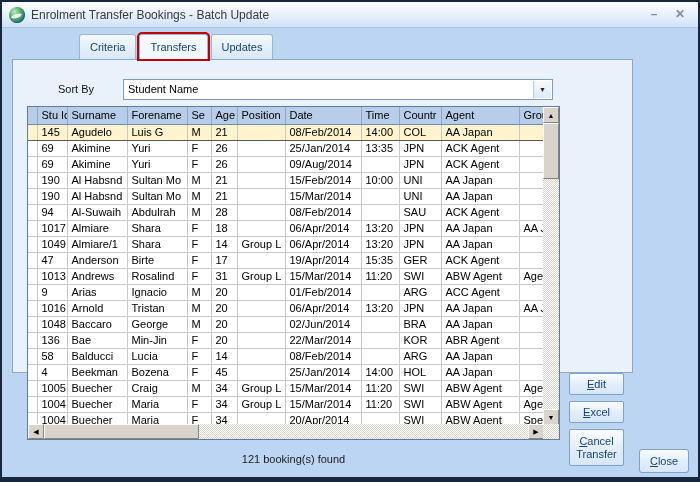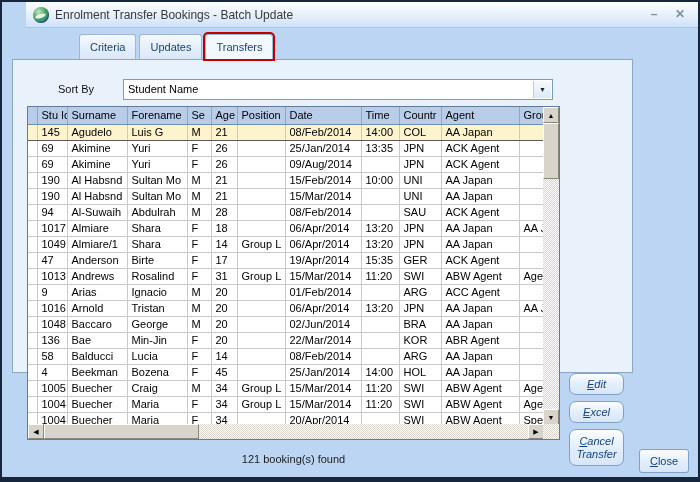--- a/index.html
+++ b/index.html
@@ -6,21 +6,21 @@
   html,body { width:700px; height:482px; }
   body { font-family:"Liberation Sans", sans-serif; font-size:11px; color:#000; }
 
   .window { position:relative; width:700px; height:482px;
     border:2px solid #16273d; border-bottom-width:5px;
     background:#bcd5f2; overflow:hidden; }
 
   
   .titlebar { position:relative; height:26px;
     background:linear-gradient(#fdfeff,#e9f2fc 45%,#cfe2f8);
-    border-bottom:1px solid #a9c6e8;margin-left:24px; }
+    border-bottom:1px solid #a9c6e8; }
   .app-icon { position:absolute; left:7px; top:5px; width:16px; height:16px; border-radius:50%;
     background:radial-gradient(circle at 35% 30%, #bfe6c9, #49a65a 45%, #2d76b5 85%);
     box-shadow:inset -1px -1px 1px rgba(0,0,60,.4); }
   .app-icon::after { content:""; position:absolute; left:2px; top:7px; width:11px; height:4px;
     border-radius:50%; background:rgba(255,255,255,.85); transform:rotate(-18deg); }
   .title-text { position:absolute; left:29px; top:6px; font-size:12px; color:#3a3a3a; }
   .caption-btn { position:absolute; top:3px; width:20px; height:18px; text-align:center;
     color:#7d8ea3; font-size:12px; font-weight:bold; line-height:18px; cursor:default; }
   .min-btn { right:34px; } .close-btn { right:8px; }
 
@@ -75,23 +75,23 @@
   .vscroll .track { position:absolute; left:0; right:0; top:72px; bottom:16px; }
   .hscroll { position:absolute; left:0; bottom:0; width:516px; height:15px; }
   .hscroll .left { position:absolute; left:0; top:0; bottom:0; width:16px; }
   .hscroll .right { position:absolute; right:0; top:0; bottom:0; width:16px; }
   .hscroll .thumb { position:absolute; left:16px; top:0; bottom:0; width:155px;
     background:#d8d4cb; border:1px solid; border-color:#fdfdfa #8a8578 #8a8578 #fdfdfa; }
   .hscroll .track { position:absolute; left:171px; right:16px; top:0; bottom:0; }
   .corner { position:absolute; right:0; bottom:0; width:16px; height:15px; }
 
   
-  .btn { position:absolute; width:55px; border:1px solid #7fa0c8; border-radius:7px;
+  .btn { position:absolute; width:55px; border:1px solid #7fa0c8; border-radius:2px;
     background:linear-gradient(#fbfdff,#e3eefb 50%,#d7e6f7);
-    color:#17437c; text-align:center; display:flex; align-items:center; justify-content:center;font-style:italic; }
+    color:#17437c; text-align:center; display:flex; align-items:center; justify-content:center; }
   .btn-label { display:block; }
   .btn-label::first-letter { text-decoration:underline; }
   .edit-btn  { left:556px; top:313px; height:22px; }
   .excel-btn { left:556px; top:341px; height:22px; }
   .cancel-btn{ left:556px; top:369px; height:37px; line-height:13px; }
   .close-button { position:absolute; left:637px; top:447px; width:50px; height:24px;
     border:1px solid #7fa0c8; border-radius:3px;
     background:linear-gradient(#fbfdff,#e3eefb 50%,#d7e6f7);
     color:#17437c; display:flex; align-items:center; justify-content:center; }
 
@@ -104,22 +104,22 @@
 
   <div class="titlebar">
     <div class="app-icon"></div>
     <div class="title-text">Enrolment Transfer Bookings - Batch Update</div>
     <div class="caption-btn min-btn">–</div>
     <div class="caption-btn close-btn">✕</div>
   </div>
 
   <div class="tabstrip">
     <div class="tab">Criteria</div>
+    <div class="tab active">Transfers</div>
     <div class="tab">Updates</div>
-    <div class="tab active">Transfers</div>
   </div>
 
   <div class="panel">
 
     <div class="sort-label">Sort By</div>
     <div class="combo">
       <div class="combo-value">Student Name</div>
       <div class="combo-btn">
         <span>▼</span>
       </div>

